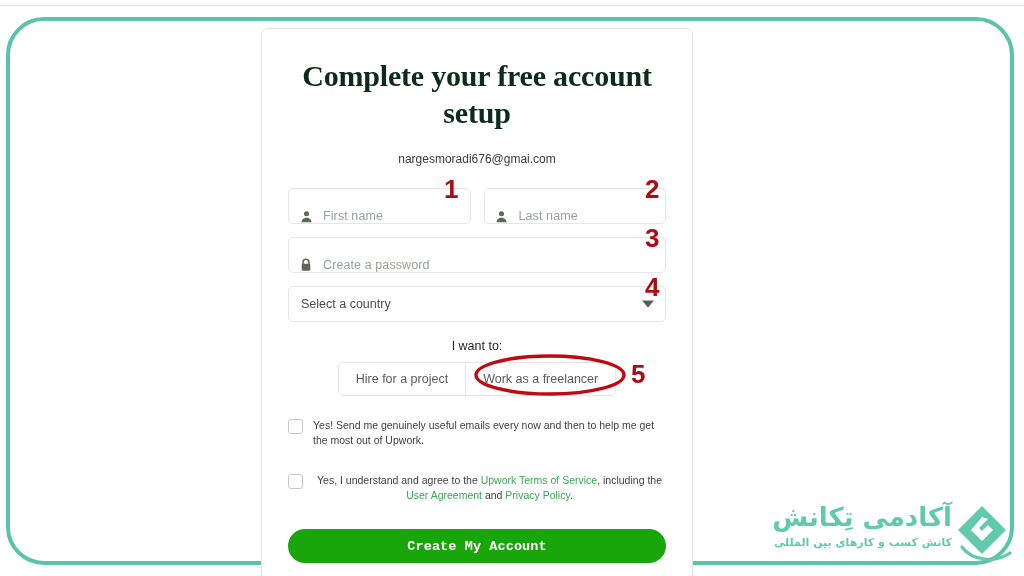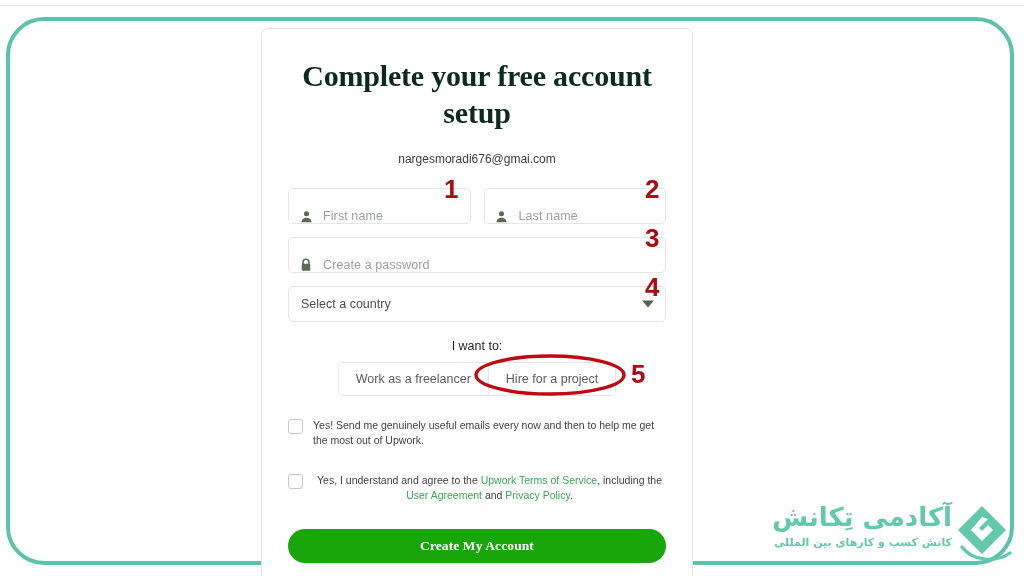--- a/index.html
+++ b/index.html
@@ -210,21 +210,21 @@
   .cta {
     display: block;
     width: 100%;
     height: 34px;
     border: none;
     border-radius: 18px;
     background: #18a60b;
     color: #ffffff;
     font-size: 13.5px;
     font-weight: 700;
-    font-family: Liberation Serif, serif;
+    font-family: Liberation Mono, monospace;
     cursor: pointer;
     letter-spacing: 0.1px;
   }
 
   
   .anno-num {
     position: absolute;
     color: #ad0b14;
     font-family: "Liberation Sans", sans-serif;
     font-weight: 700;
@@ -323,22 +323,22 @@
 
       <div class="select">
         <span class="select-label">Select a country</span>
         <span class="caret"></span>
       </div>
 
       <div class="want-label">I want to:</div>
 
       <div class="toggle-wrap">
         <div class="toggle-group">
+          <button class="toggle-btn">Hire for a project</button>
           <button class="toggle-btn">Work as a freelancer</button>
-          <button class="toggle-btn">Hire for a project</button>
         </div>
       </div>
 
     </div>
 
     <div class="checks">
       <div class="check-row">
         <div class="checkbox"></div>
         <div class="check-text">
           <span>Yes! Send me genuinely useful emails every now and then to help me get the most out of Upwork.</span>

